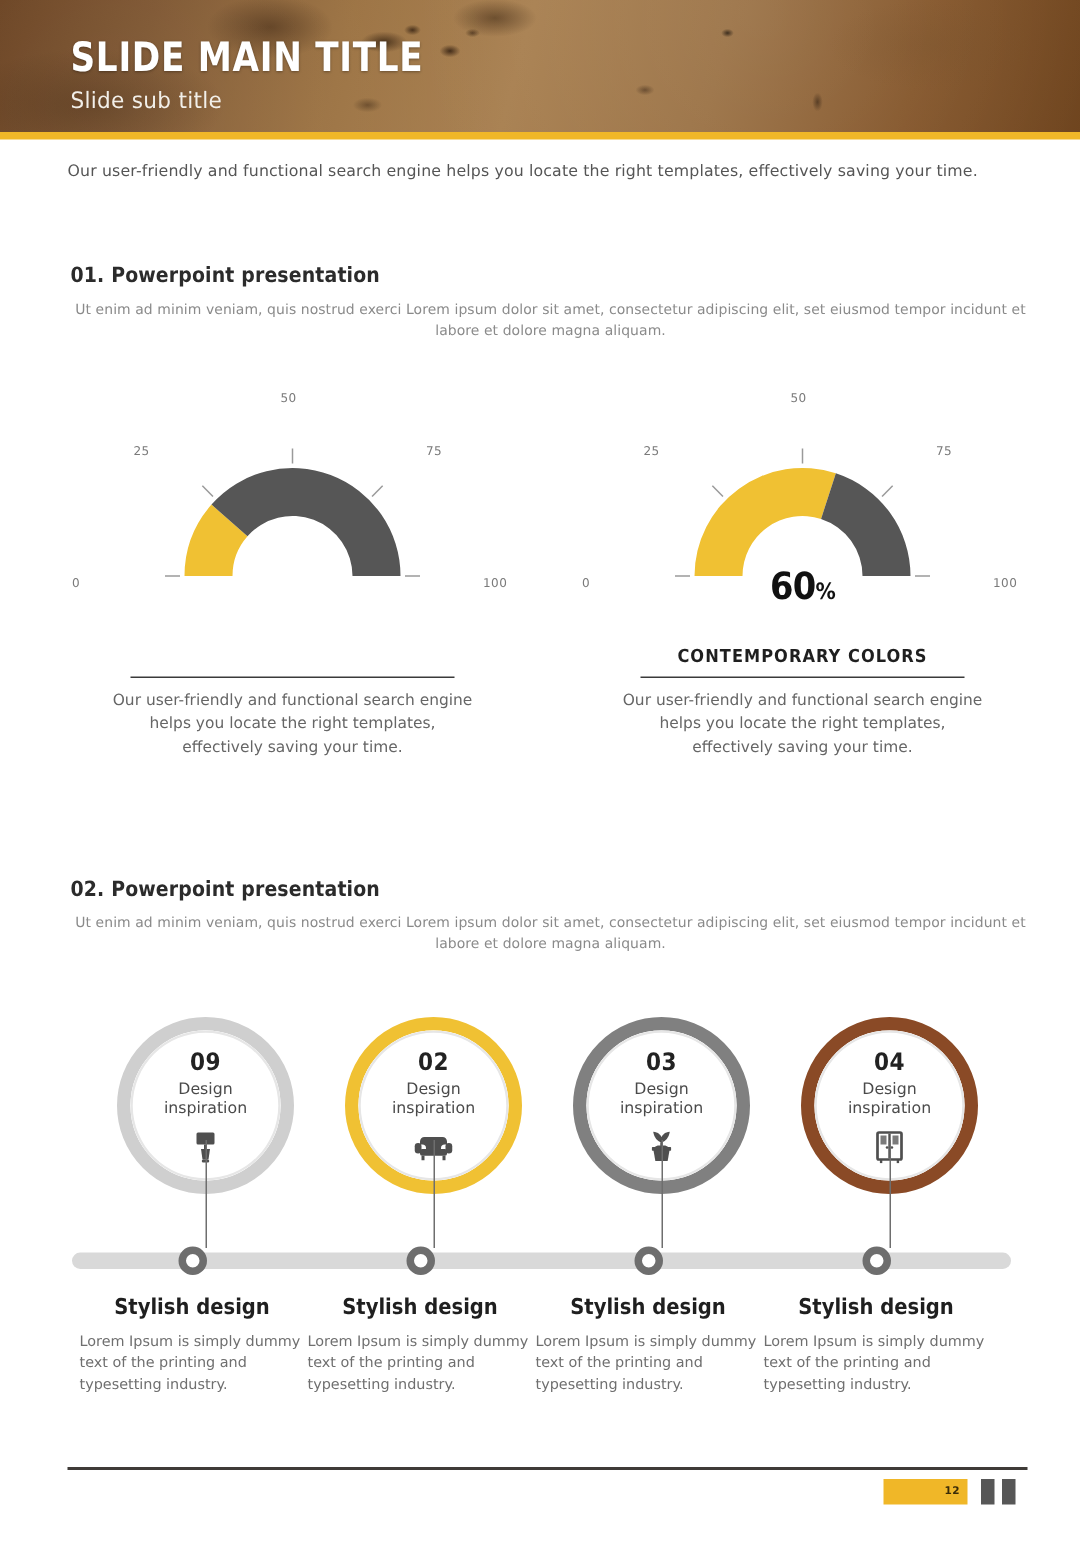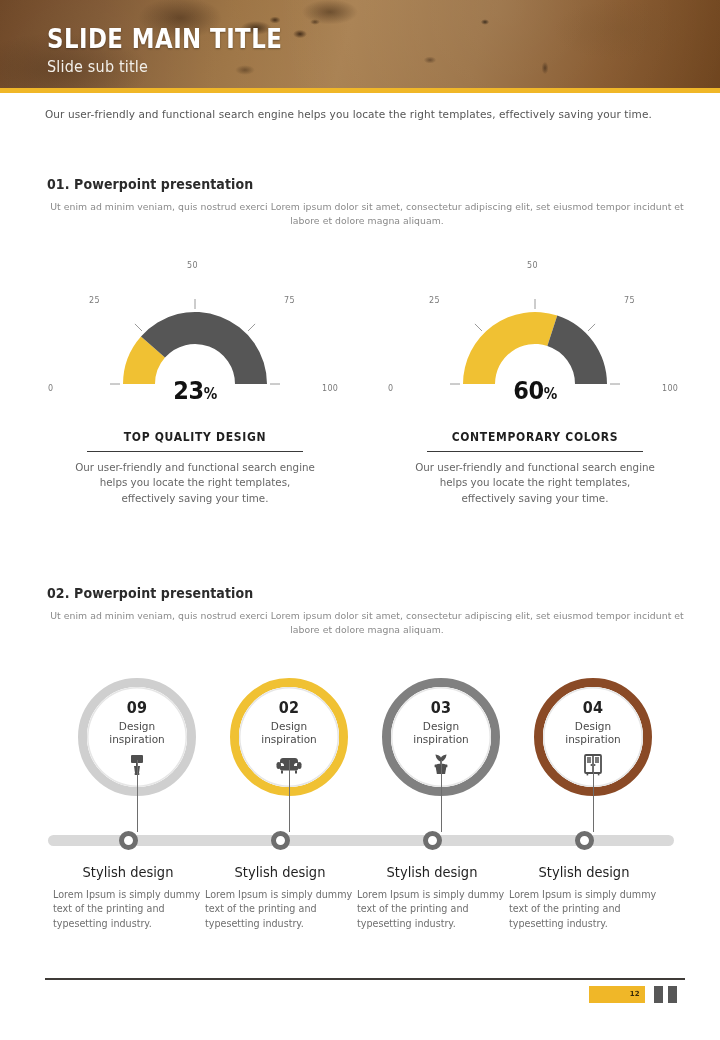--- a/index.html
+++ b/index.html
@@ -143,21 +143,21 @@
     position: absolute; left: 48px; top: 175px; width: 626px; height: 11px;
     background: #d9d9d9; border-radius: 6px;
   }
   .rail-dot {
     position: absolute; width: 19px; height: 19px; border-radius: 50%;
     background: #ffffff; border: 5px solid #6e6e6e; top: 171px;
   }
 
   .step-title {
     position: absolute; width: 160px; text-align: center; top: 204px;
-    font-size: 14.5px; font-weight: 400; color: #1f1f1f;
+    font-size: 14.5px; font-weight: 700; color: #1f1f1f;
     font-family: "DejaVu Sans Condensed", "Liberation Sans Narrow", "Liberation Sans", sans-serif;
   }
   .step-text {
     position: absolute; width: 150px; top: 228px;
     font-size: 9.6px; color: #6f6f6f; line-height: 1.5;
   }
 
   
   .footer-rule {
     position: absolute; left: 45px; top: 978px; width: 640px; height: 1.5px;
@@ -206,24 +206,20 @@
           <line x1="171.03300858899104" y1="70.96699141100893" x2="178.1040764008565" y2="63.895923599143444"></line>
           <line x1="193" y1="123.99999999999999" x2="203" y2="123.99999999999999"></line>
         </g>
     </svg>
     <div class="tick-lab" style="left:3px;  top:132px;">0</div>
     <div class="tick-lab" style="left:44px; top:44px;">25</div>
     <div class="tick-lab" style="left:142px;top:9px;">50</div>
     <div class="tick-lab" style="left:239px;top:44px;">75</div>
     <div class="tick-lab" style="left:277px;top:132px;">100</div>
 
-    <div class="gauge-value">
-      <span>23</span><span class="pct">%</span>
-    </div>
-    <div class="gauge-head">TOP QUALITY DESIGN</div>
     <div class="gauge-rule"></div>
     <div class="gauge-desc">Our user-friendly and functional search engine helps you locate the right templates, effectively saving your time.</div>
   </div>
 
   <div class="gauge-wrap" id="gauge-col-1">
     <svg class="gauge-svg" width="236" height="132" viewBox="0 0 236 132">
       <g id="g1-arcs">
           <path d="M 46 124.00000000000001 A 72 72 0 0 1 140.2492235949962 55.52393082674894 L 130.3606797749979 85.95773934819385 A 40 40 0 0 0 78 124 Z" fill="#f0c133"></path>
           <path d="M 140.2492235949962 55.52393082674894 A 72 72 0 0 1 190 123.99999999999999 L 158 123.99999999999999 A 40 40 0 0 0 130.3606797749979 85.95773934819385 Z" fill="#565656"></path>
         </g>

